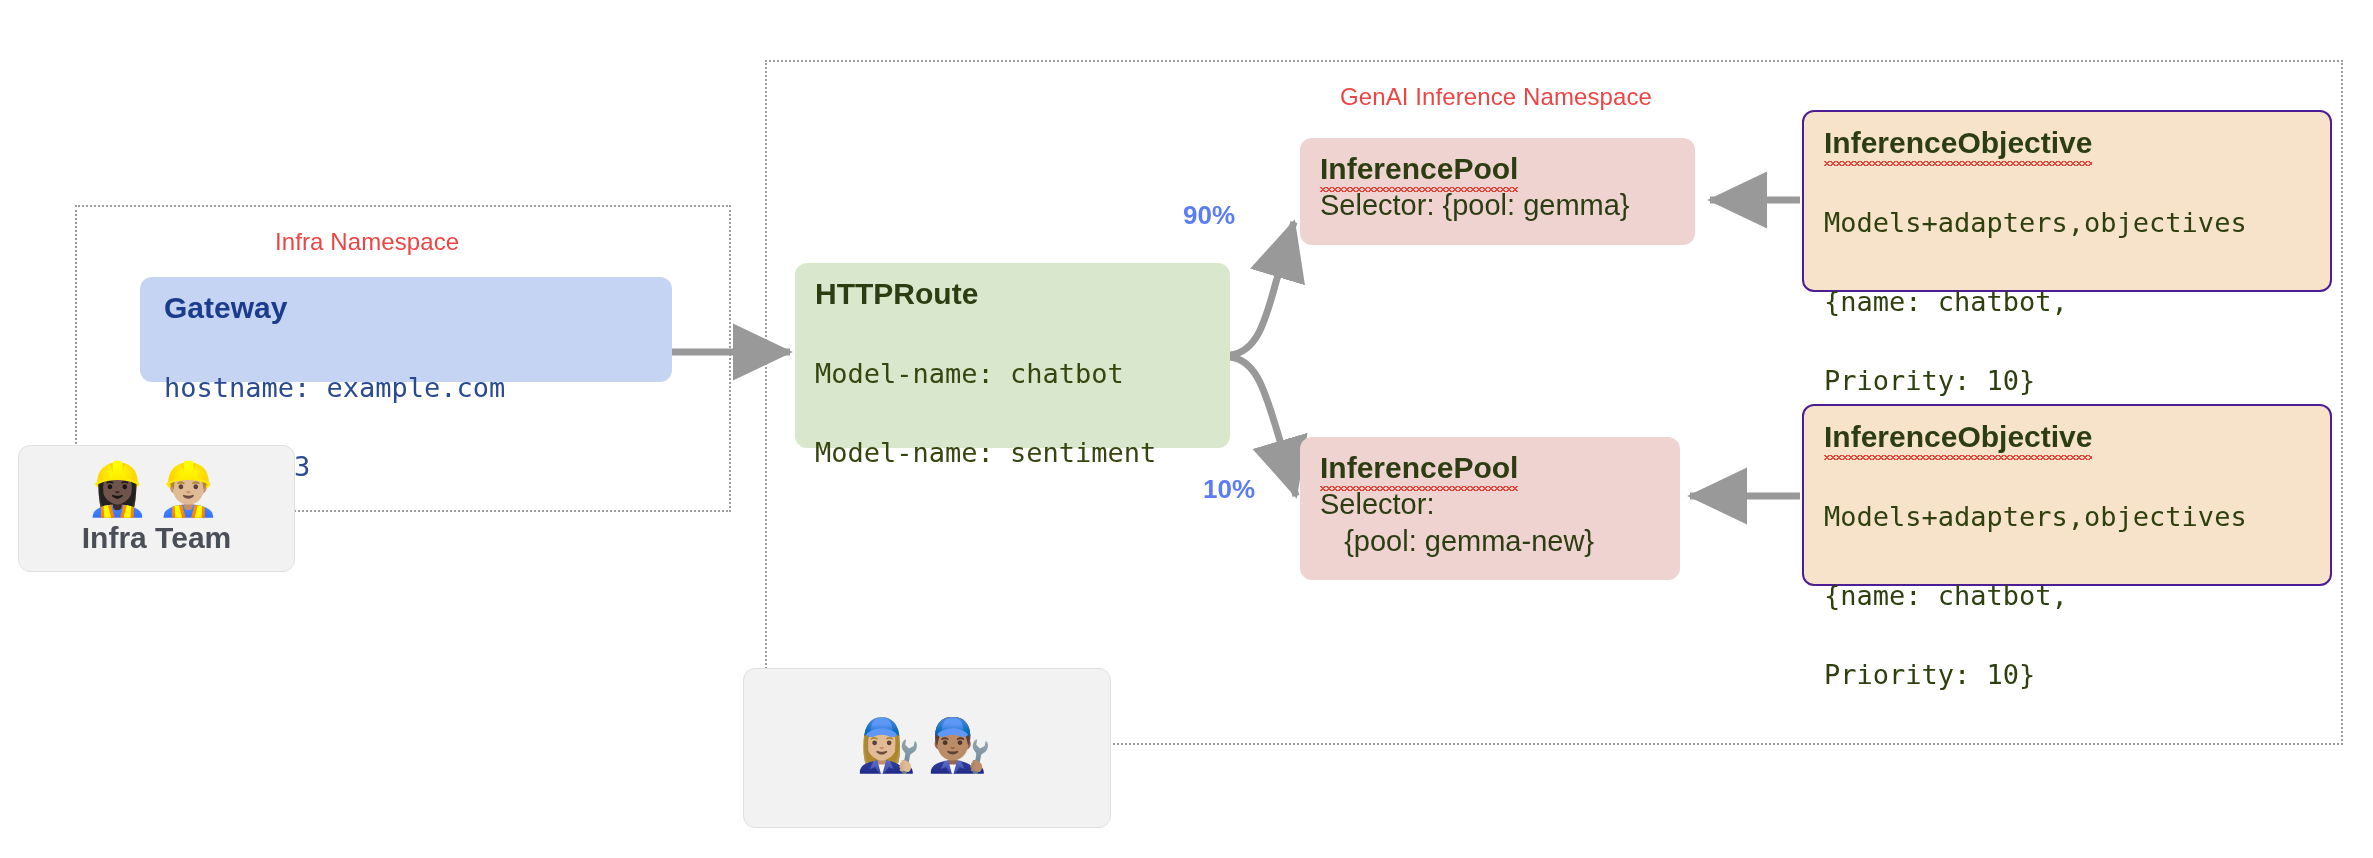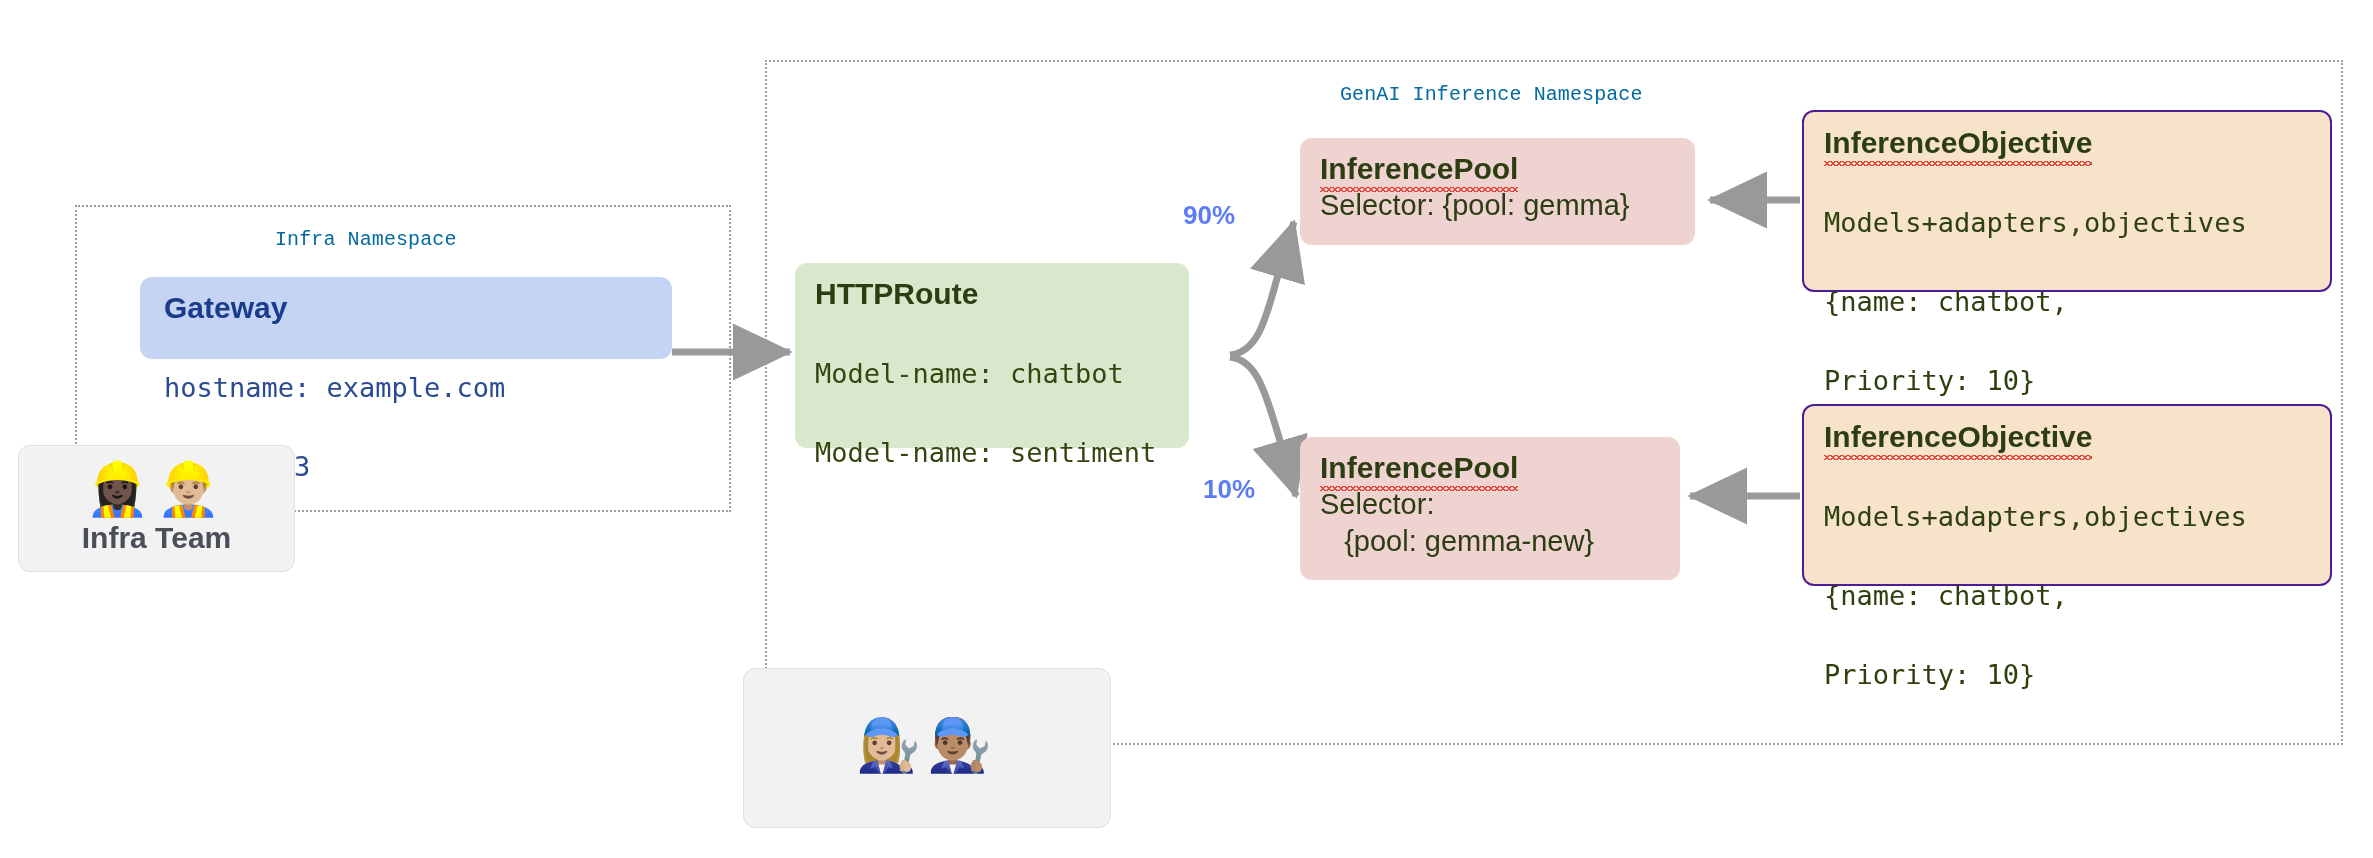--- a/index.html
+++ b/index.html
@@ -20,25 +20,24 @@
 
   
   .namespace {
     position: absolute;
     border: 2px dotted #9e9e9e;
     box-sizing: border-box;
     background: transparent;
   }
   .namespace-title {
     position: absolute;
-    font-size: 20px;
-    color: #0369a1;
+    font-size: 24px;
+    color: #ef4444;
     white-space: nowrap;
     letter-spacing: .1px;
-    font-family: Liberation Mono, monospace;
   }
 
   
   .node {
     position: absolute;
     box-sizing: border-box;
     border-radius: 12px;
     padding: 14px 20px 16px 20px;
   }
   .node .title {
@@ -194,27 +193,27 @@
     </g>
 
     <g>
       <line x1="1800" y1="496" x2="1690" y2="496" stroke="#999999" stroke-width="7" marker-end="url(#arrowL)"></line>
     </g>
   </svg>
 
   <div class="pct" style="left:1183px; top:200px;">90%</div>
   <div class="pct" style="left:1203px; top:474px;">10%</div>
 
-  <div class="node n-gateway" style="left:140px; top:277px; width:532px; height:82px;padding-left:24px;">
+  <div class="node n-gateway" style="left:140px; top:277px; width:532px; height:105px;padding-left:24px;">
     <div class="title">Gateway</div>
     <div class="line">hostname: example.com</div>
     <div class="line">port: 443</div>
   </div>
 
-  <div class="node n-route" style="left:795px; top:263px; width:394px; height:185px;">
+  <div class="node n-route" style="left:795px; top:263px; width:435px; height:185px;">
     <div class="title">HTTPRoute</div>
     <div class="line">Model-name: chatbot</div>
     <div class="line">Model-name: sentiment</div>
   </div>
 
   <div class="node n-pool" style="left:1300px; top:138px; width:395px; height:107px;">
     <div class="title">
       <span class="squiggle">InferencePool</span>
     </div>
     <div class="line-sans">Selector: {pool: gemma}</div>

